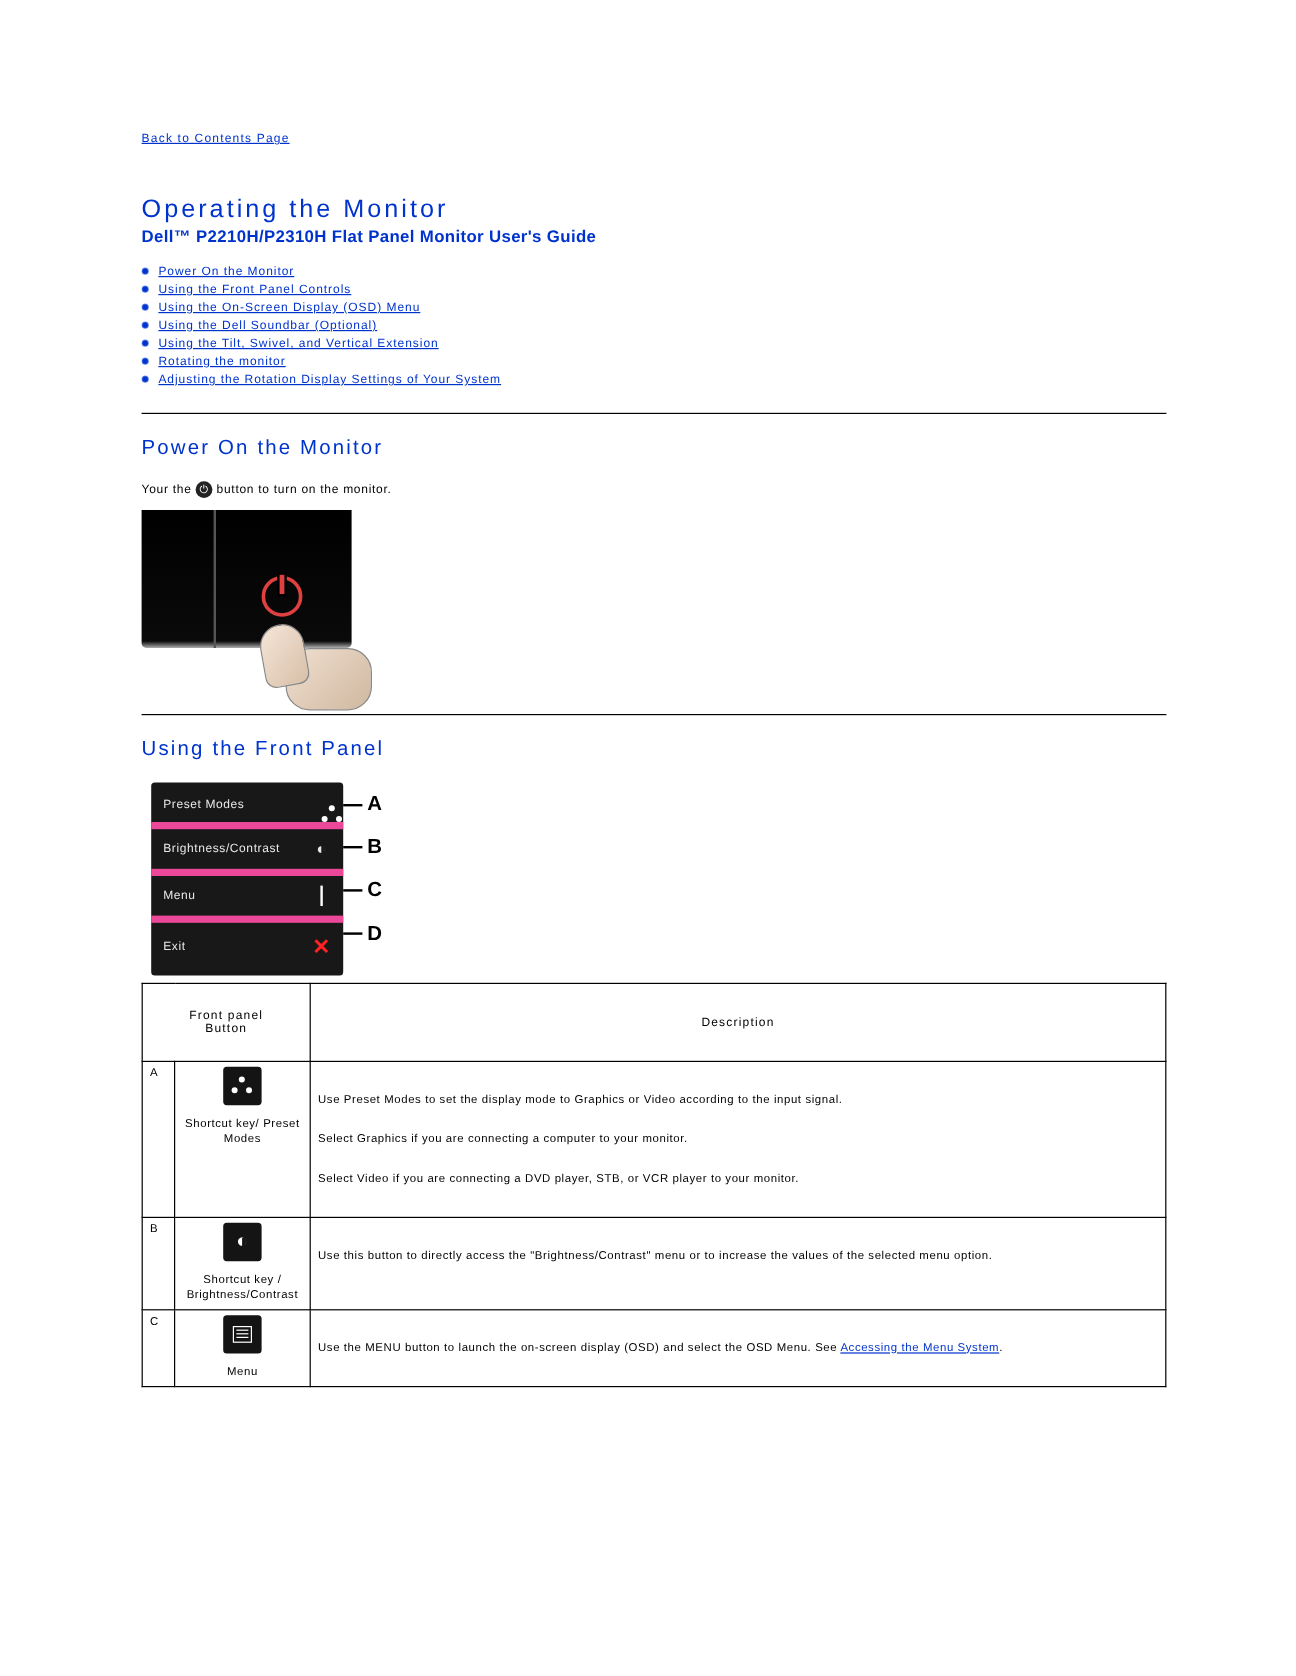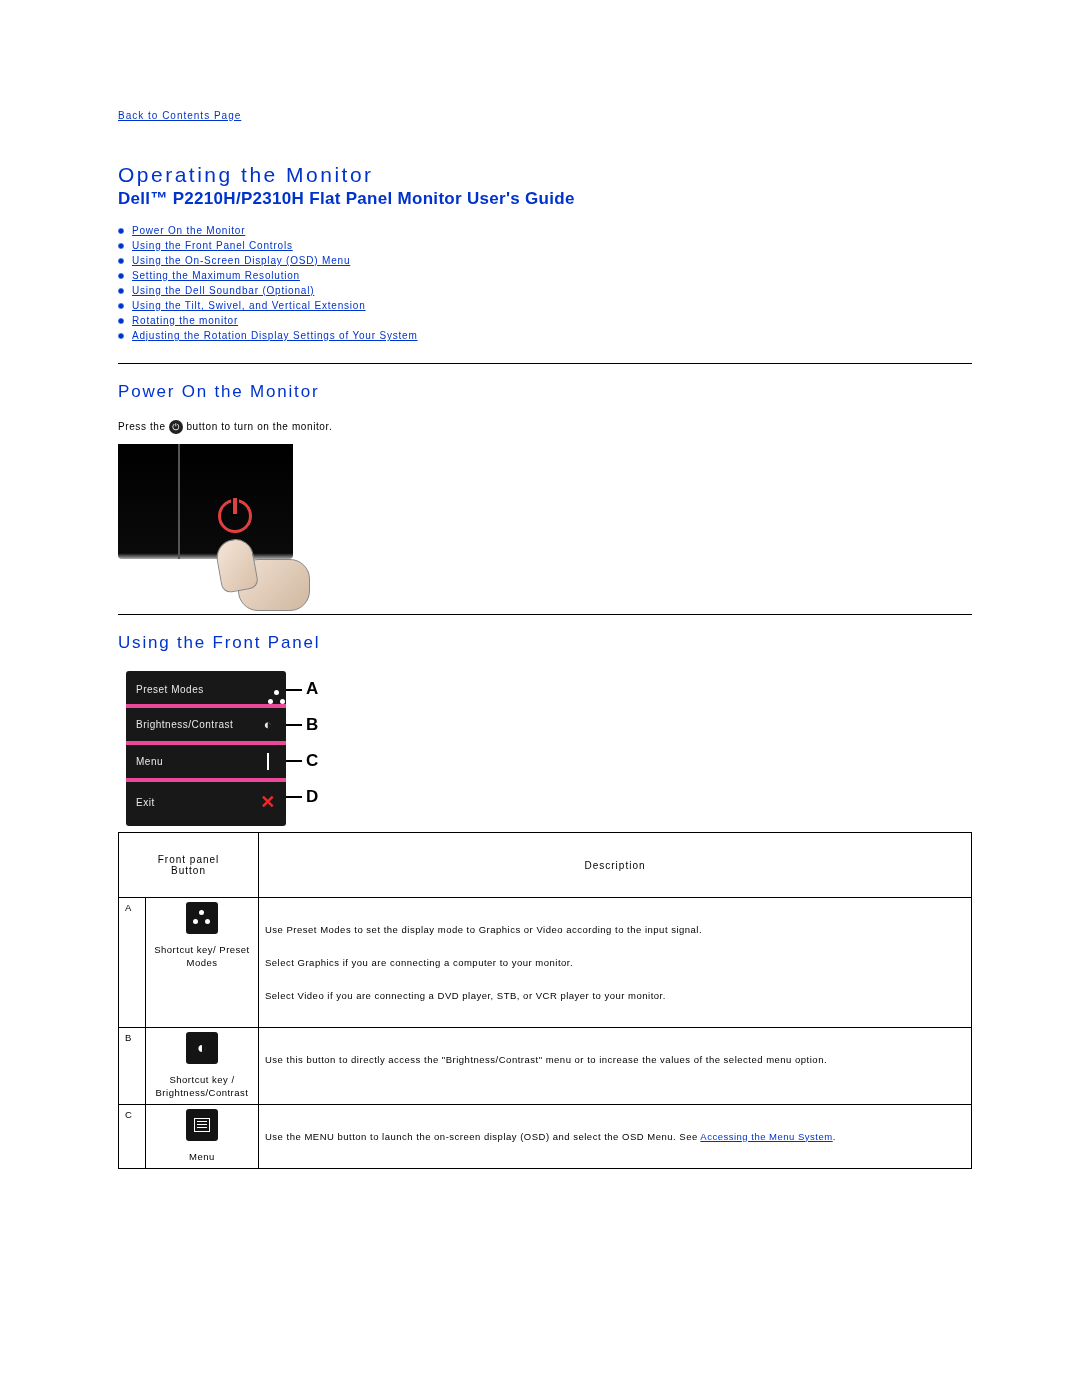--- a/index.html
+++ b/index.html
@@ -24,21 +24,21 @@
   }
   h1.main-title {
     color: #0033cc;
     font-size: 21px;
     font-weight: normal;
     letter-spacing: 2.5px;
     margin: 42px 0 2px 0;
   }
   .subtitle {
     color: #0033cc;
-    font-size: 17px;
+    font-size: 14px;
     font-weight: bold;
     letter-spacing: 0.3px;
     margin: 0 0 14px 0;
   }
   ul.toc {
     list-style: none;
     padding: 0;
     margin: 0 0 10px 0;
   }
   ul.toc li {
@@ -161,21 +161,21 @@
     border-radius: 3px;
     padding: 4px 0;
   }
   .osd-row {
     display: flex;
     align-items: center;
     justify-content: space-between;
     color: #e8e8e8;
     font-size: 10px;
     padding: 9px 10px;
-    border-bottom: 4px solid #ec4899;
+    border-bottom: 6px solid #ec4899;
   }
   .osd-row:last-child { border-bottom: none; }
   .osd-icon {
     width: 16px;
     text-align: center;
     font-size: 13px;
   }
   .osd-letter {
     position: absolute;
     left: 180px;
@@ -279,33 +279,32 @@
 
   <a href="#" class="back-link">Back to Contents Page</a>
 
   <h1 class="main-title">Operating the Monitor</h1>
   <div class="subtitle">Dell™ P2210H/P2310H Flat Panel Monitor User's Guide</div>
 
   <ul class="toc">
     <li><a href="#">Power On the Monitor</a></li>
     <li><a href="#">Using the Front Panel Controls</a></li>
     <li><a href="#">Using the On-Screen Display (OSD) Menu</a></li>
-    <li><a href="#">Setting the Maximum Resolution</a></li>
     <li><a href="#">Using the Dell Soundbar (Optional)</a></li>
     <li><a href="#">Using the Tilt, Swivel, and Vertical Extension</a></li>
     <li><a href="#">Rotating the monitor</a></li>
     <li><a href="#">Adjusting the Rotation Display Settings of Your System</a></li>
   </ul>
 
   <hr class="sep">
 
   <h2 class="section-title">Power On the Monitor</h2>
 
   <p class="body-text">
-    <span>Press the </span>
+    <span>Your the </span>
     <span class="power-btn-inline">⏻</span>
     <span> button to turn on the monitor.</span>
   </p>
 
   <div class="power-image">
     <div class="panel"></div>
     <div class="vline"></div>
     <div class="power-symbol"></div>
     <div class="finger">
       <div class="hand"></div>

